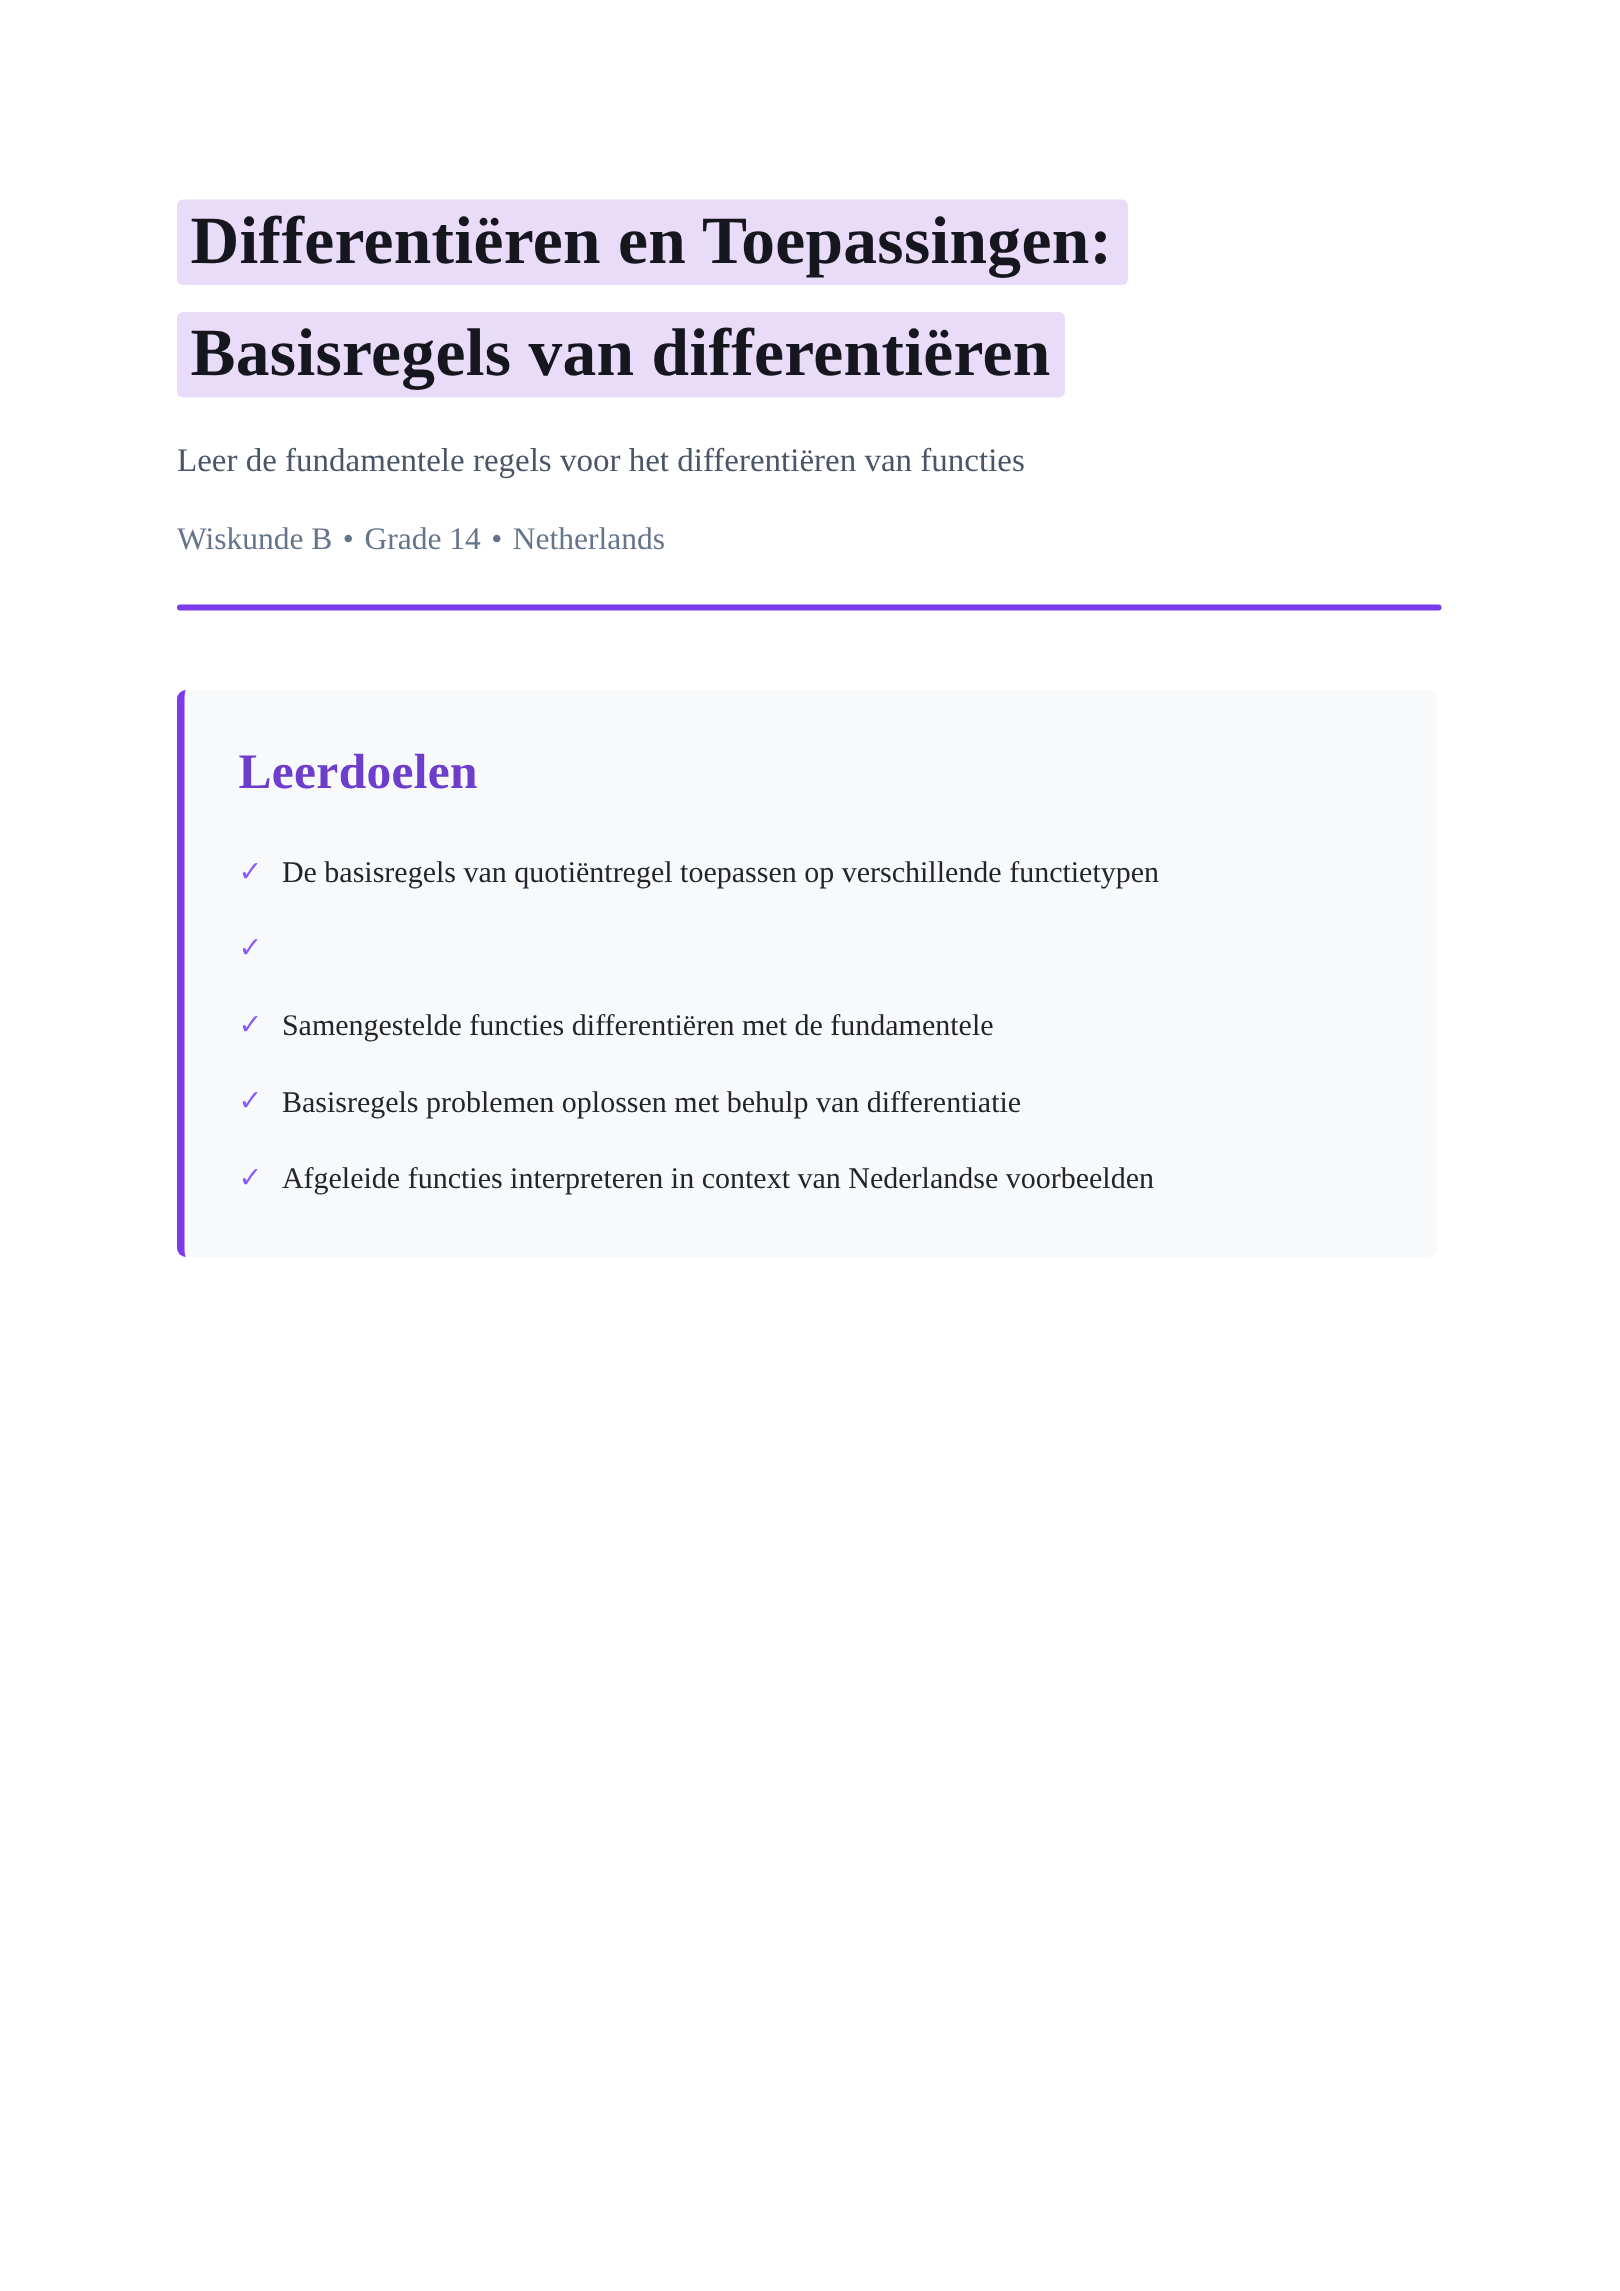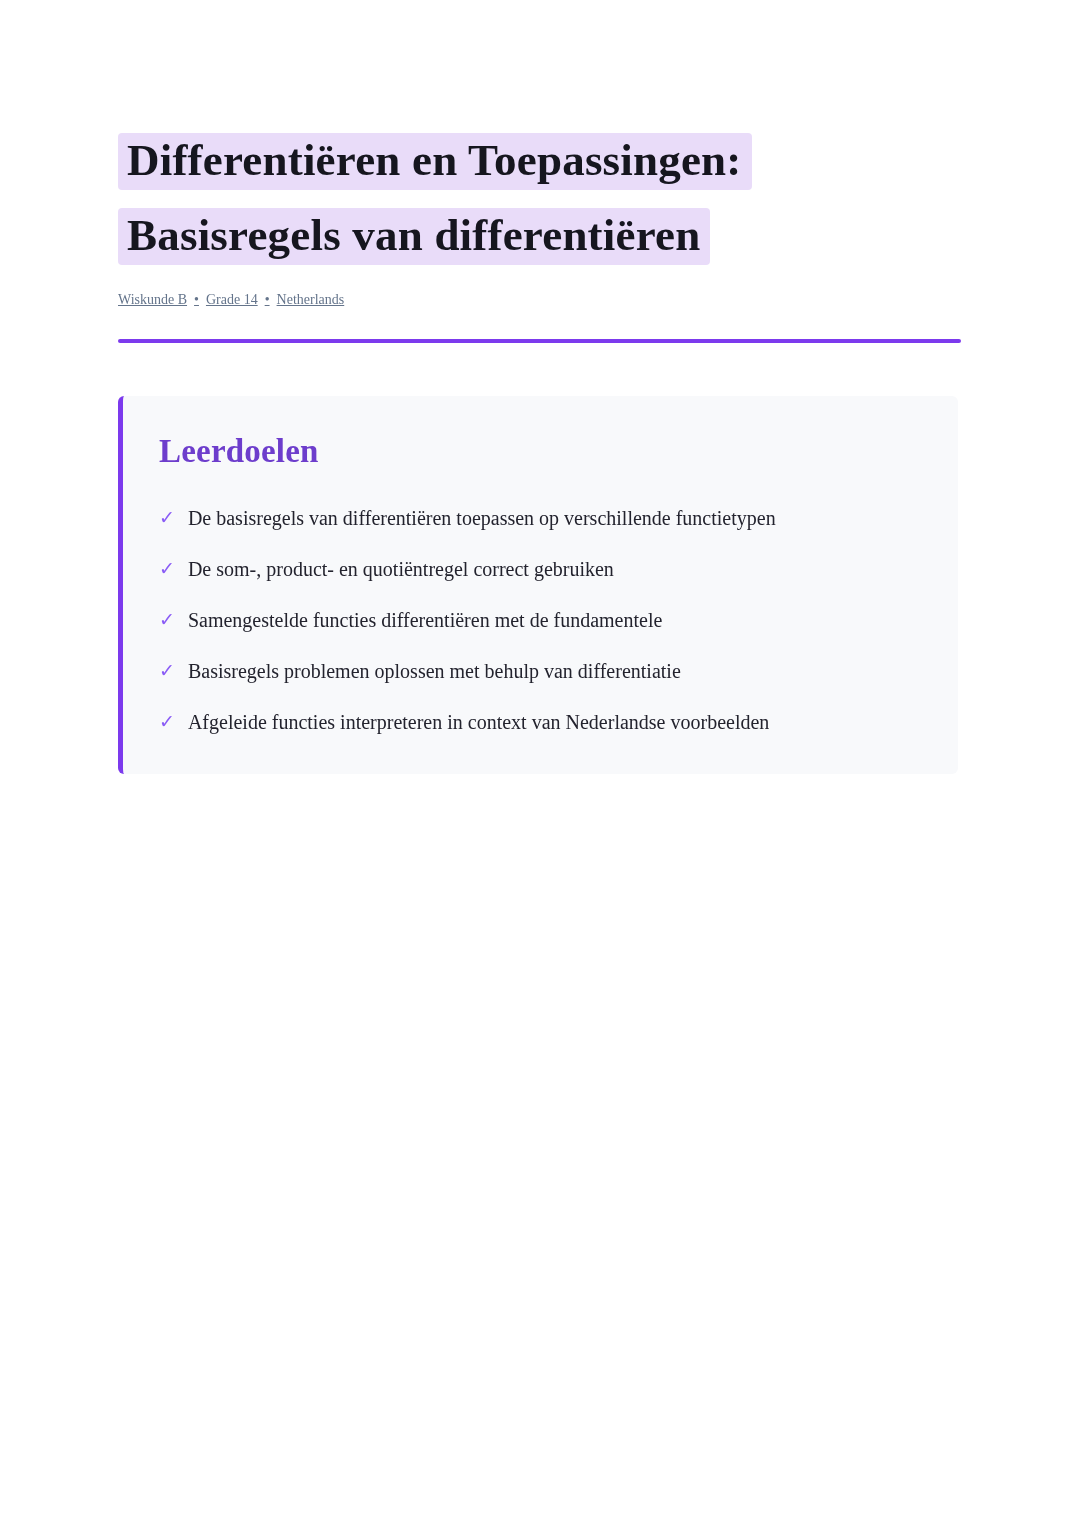--- a/index.html
+++ b/index.html
@@ -28,23 +28,22 @@
   }
   .title-line2 { margin-top: 18px; }
   .subtitle {
     margin-top: 29px;
     font-size: 22px;
     font-weight: 400;
     color: #4a5568;
   }
   .meta {
     margin-top: 27px;
-    font-size: 14px;
+    font-size: 21px;
     color: #64748b;
-    text-decoration: underline;
   }
   .meta .sep {
     margin: 0 7px;
     color: #64748b;
   }
   .rule {
     margin-top: 31px;
     height: 4px;
     width: 843px;
     background: #7c3aed;
@@ -90,37 +89,37 @@
 </head>
 <body>
 
 <div class="page">
 
   <h1 class="title">
     <span class="hl">Differentiëren en Toepassingen:</span><br>
     <span class="hl title-line2">Basisregels van differentiëren</span>
   </h1>
 
+  <p class="subtitle">Leer de fundamentele regels voor het differentiëren van functies</p>
 
   <p class="meta">
     <span>Wiskunde B</span><span class="sep">•</span><span>Grade 14</span><span class="sep">•</span><span>Netherlands</span>
   </p>
 
   <div class="rule"></div>
 
   <section class="objectives-card">
     <h2 class="card-heading">Leerdoelen</h2>
     <ul class="objective-list">
       <li>
         <span class="check">✓</span>
-        <span>De basisregels van differentiëren toepassen op verschillende functietypen</span>
+        <span>De basisregels van quotiëntregel toepassen op verschillende functietypen</span>
       </li>
       <li>
         <span class="check">✓</span>
-        <span>De som-, product- en quotiëntregel correct gebruiken</span>
       </li>
       <li>
         <span class="check">✓</span>
         <span>Samengestelde functies differentiëren met de fundamentele</span>
       </li>
       <li>
         <span class="check">✓</span>
         <span>Basisregels problemen oplossen met behulp van differentiatie</span>
       </li>
       <li>

